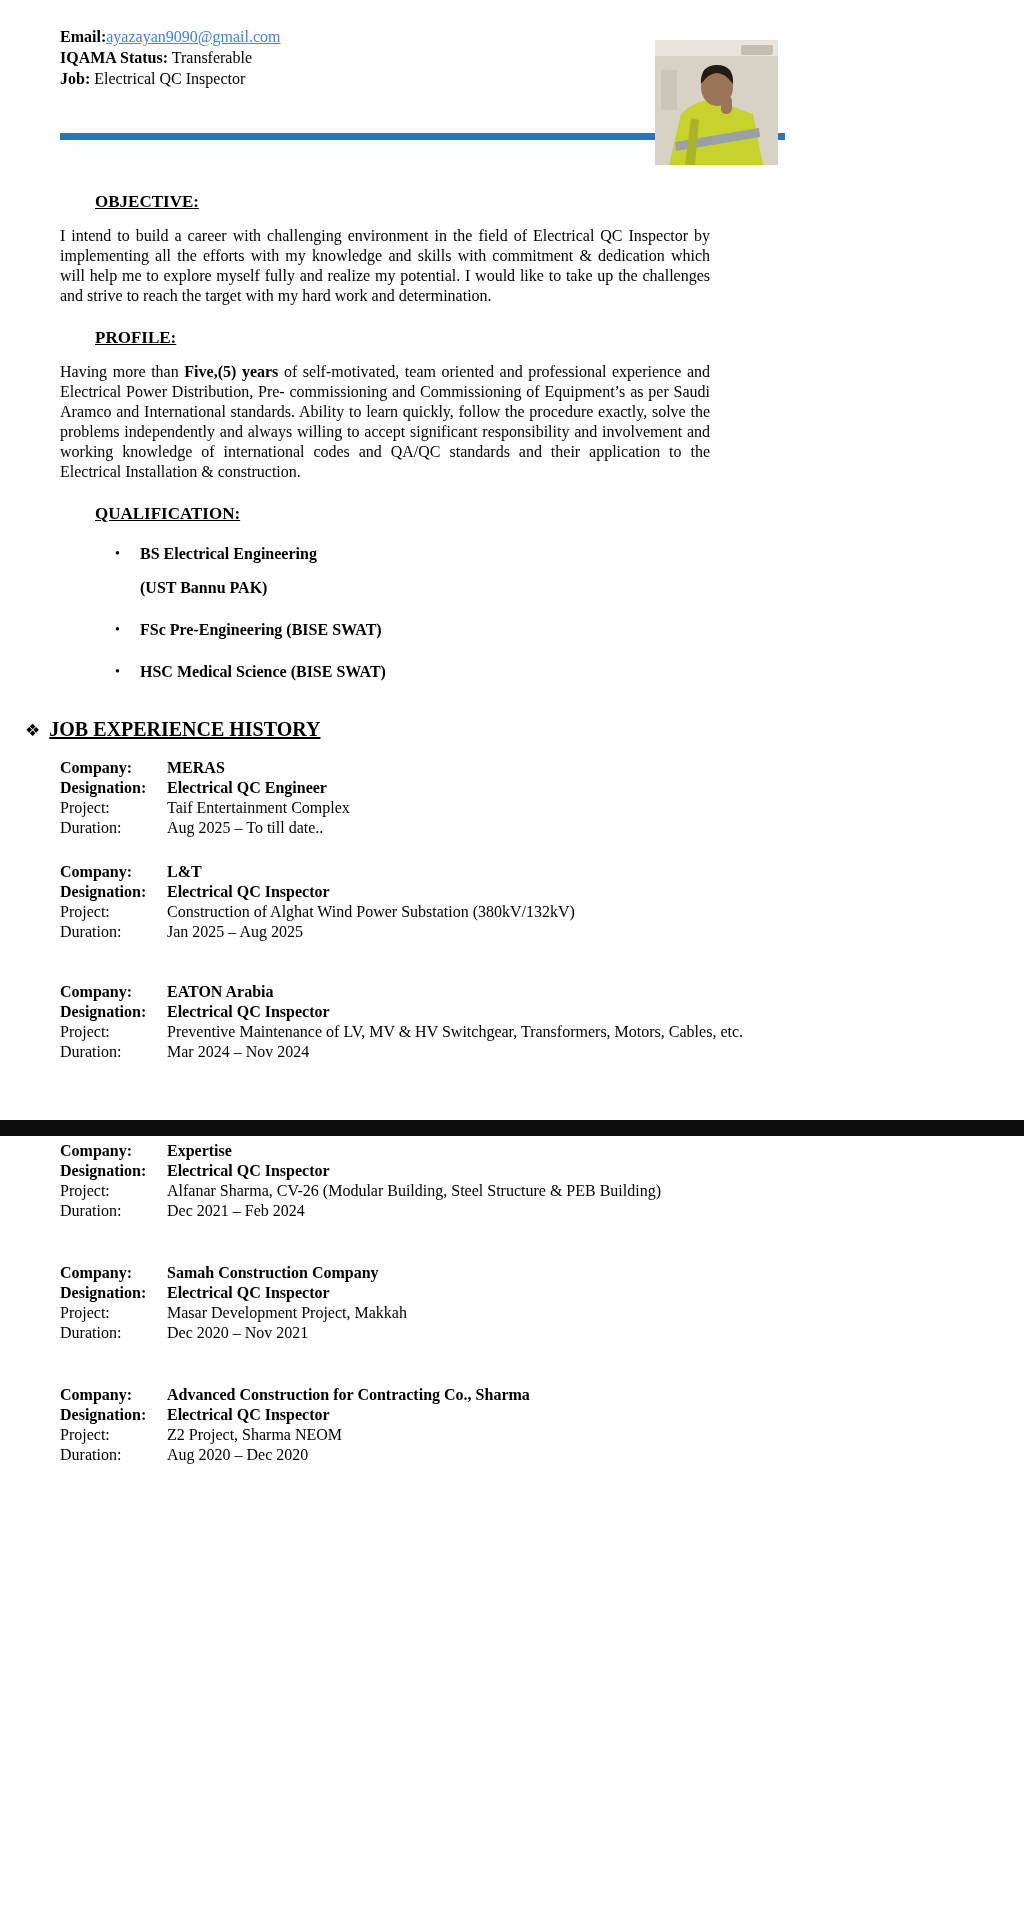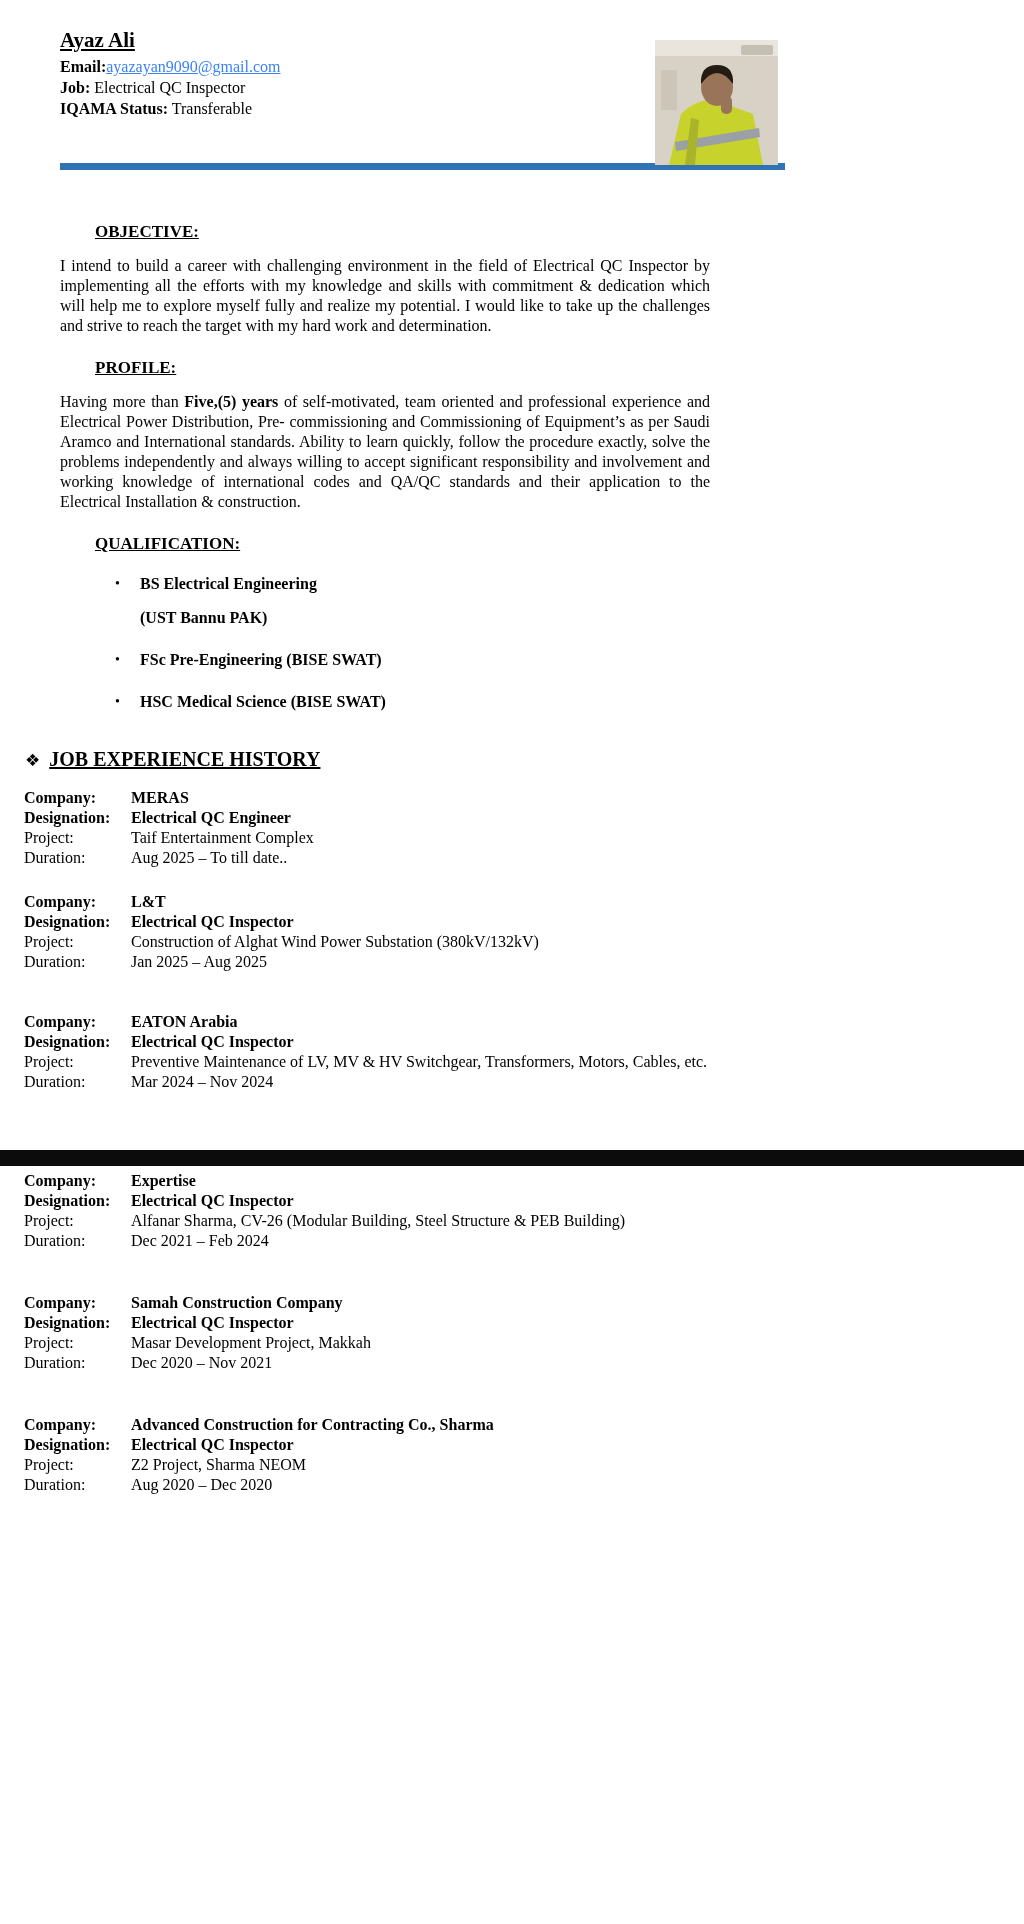--- a/index.html
+++ b/index.html
@@ -46,50 +46,49 @@
   .qual-list li + li { margin-top: 22px; }
   .bullet { width: 25px; flex-shrink: 0; font-size: 14px; line-height: 20px; }
   .qtext { line-height: 20px; }
   .q2 { margin-top: 14px; }
 
   
   .exp-heading { margin: 34px 0 0 25px; line-height: 26px; }
   .exp-marker { font-size: 17px; margin-right: 9px; }
   .exp-title { font-size: 20px; font-weight: bold; text-decoration: underline; }
 
-  .job { margin-left: 24px; width: 920px; }
+  .job { margin-left: 60px; width: 920px; }
   .job .row { display: flex; line-height: 20px; }
   .job .lbl { width: 107px; flex-shrink: 0; }
   .job .val { flex: 1; }
   .mt14 { margin-top: 14px; }
   .mt24 { margin-top: 24px; }
   .mt40 { margin-top: 40px; }
   .mt42 { margin-top: 42px; }
   .mt5  { margin-top: 5px; }
 
   .page-break { margin-top: 58px; width: 1024px; height: 16px; }
 </style>
 </head>
 <body>
 
 <div class="doc">
 
   <header class="header">
     <div>
-      <div class="name">Ayaz Ali</div>
       <div class="contact">
         <span class="b">Email:</span><a class="email" style="color: #3b82f6;">ayazayan9090@gmail.com</a>
+      </div>
+      <div class="contact">
+        <span class="b">IQAMA Status:</span>
+        <span>Transferable</span>
       </div>
       <div class="contact">
         <span class="b">Job:</span>
         <span>Electrical QC Inspector</span>
-      </div>
-      <div class="contact">
-        <span class="b">IQAMA Status:</span>
-        <span>Transferable</span>
       </div>
     </div>
 
     <div class="photo">
       <svg width="123" height="125" viewBox="0 0 123 125" xmlns="http://www.w3.org/2000/svg">
         <rect width="123" height="125" fill="#d8d2c6"></rect>
         <rect x="0" y="0" width="123" height="16" fill="#e9e5dc"></rect>
         <rect x="86" y="5" width="32" height="10" rx="2" fill="#c4bfb3"></rect>
         <rect x="6" y="30" width="16" height="40" fill="#cdc6b8"></rect>
         <path d="M14 125 L26 74 Q42 58 60 60 L98 74 L108 125 Z" fill="#c7d32c"></path>

